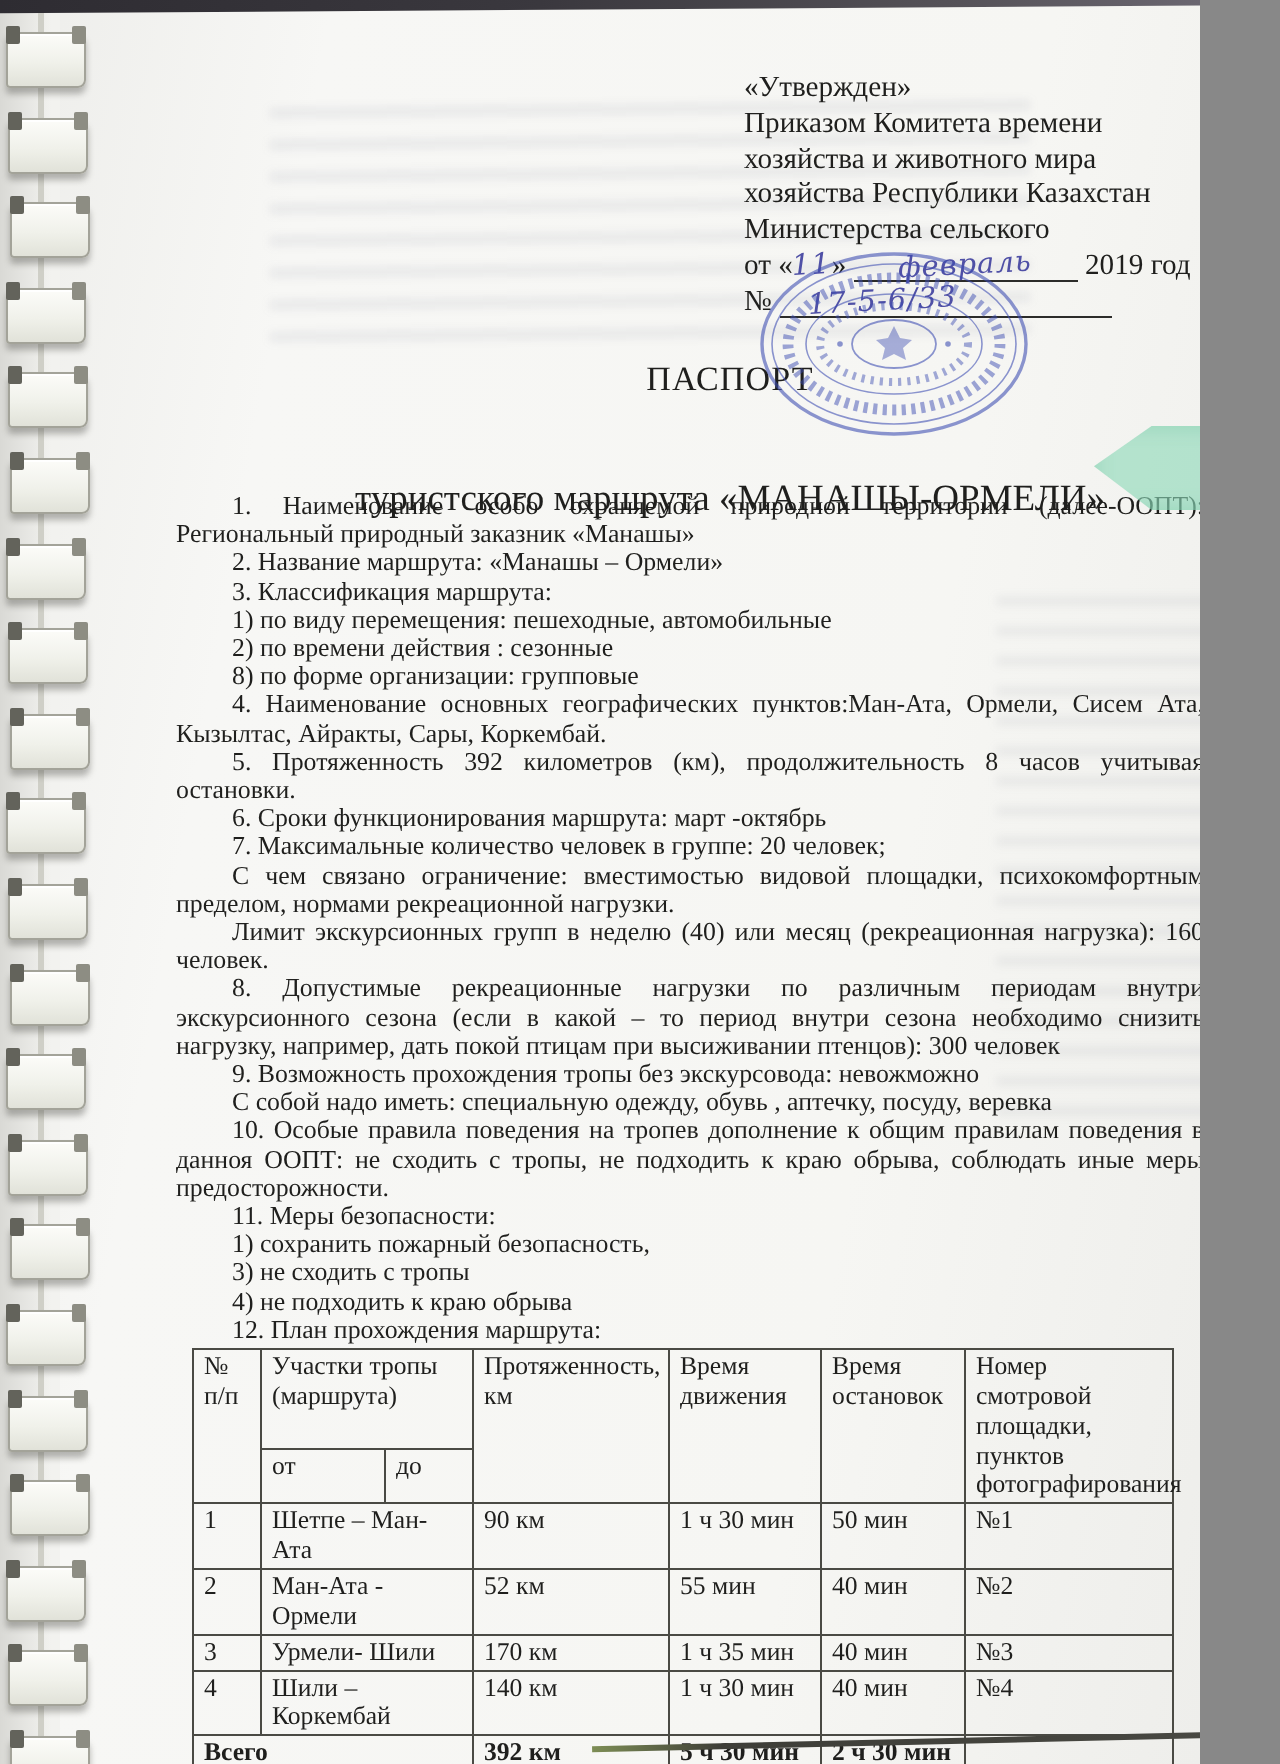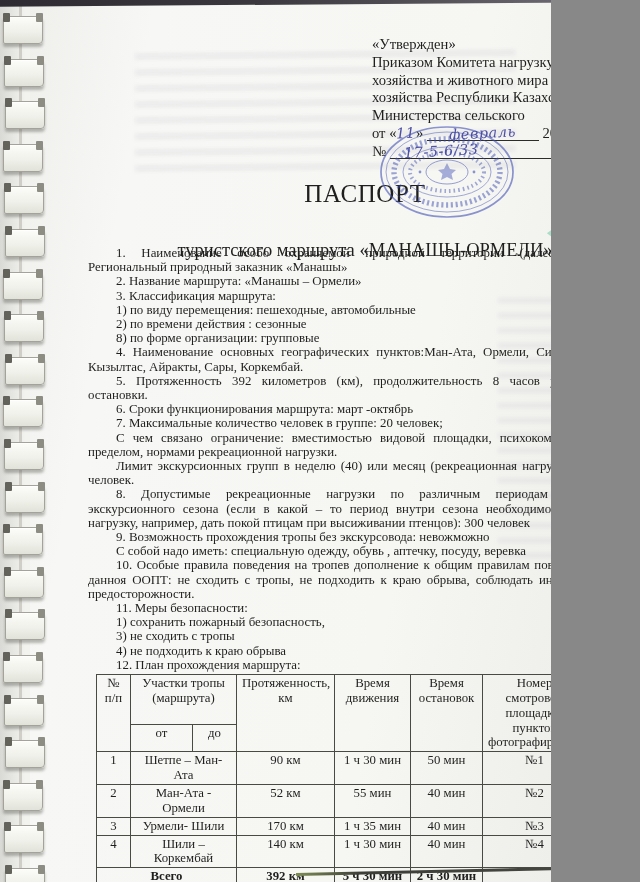--- a/index.html
+++ b/index.html
@@ -1,17 +1,17 @@
 <!DOCTYPE html>
 <html><head>
 <meta charset="utf-8">
 <style>
   html,body{margin:0;padding:0;background:#888;}
   .page{
-    position:relative;width:551px;height:882px;overflow:hidden;
+    position:relative;width:600px;height:882px;overflow:hidden;
     background:linear-gradient(100deg,#ededea 0%,#f7f7f5 22%,#f6f6f3 70%,#eeeeeb 100%);
     font-family:"Liberation Serif","DejaVu Serif",serif;color:#1f1f1d;
   }
   
   .edge-top{position:absolute;top:0;left:0;right:0;height:7px;background:linear-gradient(to right,#2e2c32,#3a383e 45%,#555258 80%,#6a6670);clip-path:polygon(0 0,100% 0,100% 40%,0 95%);z-index:6;}
   .edge-bottom{position:absolute;left:296px;top:869px;width:360px;height:3px;background:linear-gradient(to right,#7d8d55 0%,#3e3e38 18%,#4a4a44 100%);transform:rotate(-1.3deg);z-index:6;}
   
   .left-strip{position:absolute;left:0;top:0;bottom:0;width:30px;background:linear-gradient(to right,#d9d9d5,#f2f2ef 85%);z-index:1;}
   .comb{position:absolute;left:0;top:0;bottom:0;width:58px;z-index:5;}
   .comb-spine{position:absolute;left:19px;top:0;bottom:0;width:3px;background:#cfcfc7;}
@@ -29,49 +29,49 @@
     background:repeating-linear-gradient(180deg,rgba(104,110,130,.08) 0 5px,rgba(0,0,0,0) 5px 15px);}
   
   .approval{position:absolute;left:372px;top:36px;width:262px;font-size:14.6px;line-height:17.8px;z-index:2;}
   .uline{display:inline-block;border-bottom:1.4px solid #2c2c2a;text-align:center;height:15px;vertical-align:baseline;}
   .uline.month{width:112px;}
   .uline.num{width:152px;text-align:left;padding-left:14px;}
   .hand{font-family:"DejaVu Serif",serif;font-style:italic;color:#4f50a6;font-size:14.5px;display:inline-block;transform:rotate(-3deg);letter-spacing:.5px;}
   
   .stamp{position:absolute;left:376px;top:124px;width:142px;height:98px;z-index:3;opacity:.58;filter:blur(.3px);}
   
-  .title{position:absolute;left:110px;top:180px;width:510px;text-align:center;font-size:25px;letter-spacing:.6px;z-index:2;}
+  .title{position:absolute;left:110px;top:180px;width:510px;text-align:center;font-size:17px;letter-spacing:.6px;z-index:2;}
   .subtitle{position:absolute;left:110px;top:212px;width:510px;text-align:center;font-size:18.5px;z-index:2;margin-top:28px;}
   
   .tab{position:absolute;left:547px;top:213px;width:93px;height:42px;z-index:4;
     background:rgba(140,216,184,.62);
     clip-path:polygon(0 48%,31% 0,100% 0,100% 100%,31% 100%);
     box-shadow:inset 0 0 10px rgba(110,195,160,.45);}
   
   .body{position:absolute;left:88px;top:246px;width:514px;font-size:12.9px;line-height:14.2px;text-align:justify;z-index:2;}
   .para{margin:0;text-indent:28px;}
   
   table.route{border-collapse:collapse;margin:2px 0 0 8px;width:490px;font-size:12.8px;line-height:1.16;table-layout:fixed;}
-  table.route th,table.route td{border:1px solid #4a4a44;padding:1px 5px;vertical-align:top;text-align:center;font-weight:normal;text-indent:0;}
+  table.route th,table.route td{border:1px solid #4a4a44;padding:1px 5px;vertical-align:top;text-align:left;font-weight:normal;text-indent:0;}
   table.route .b{font-weight:bold;}
   col.c-num{width:34px;}col.c-from{width:62px;}col.c-to{width:44px;}
   col.c-len{width:98px;}col.c-move{width:76px;}col.c-stop{width:72px;}col.c-photo{width:104px;}
 </style>
 </head>
 <body>
 
 <div class="page">
 
   <div class="left-strip"></div>
   <div class="bleed a"></div>
   <div class="bleed b"></div>
 
   <div class="approval">
     <div>«Утвержден»</div>
-    <div>Приказом Комитета нагрузку</div>
+    <div>Приказом Комитета времени</div>
     <div>хозяйства и животного мира</div>
     <div>хозяйства Республики Казахстан</div>
     <div>Министерства сельского</div>
     <div><span>от «</span><span class="hand">11</span><span>»</span> <span class="uline month"><span class="hand">февраль</span></span><span> 2019 год</span></div>
     <div><span>№</span> <span class="uline num"><span class="hand">17-5-6/33</span></span></div>
   </div>
 
   <svg class="stamp" viewBox="0 0 142 98">
     <g fill="none" stroke="#3c4cb2">
       <ellipse cx="71" cy="48" rx="66" ry="45" stroke-width="1.7"></ellipse>

